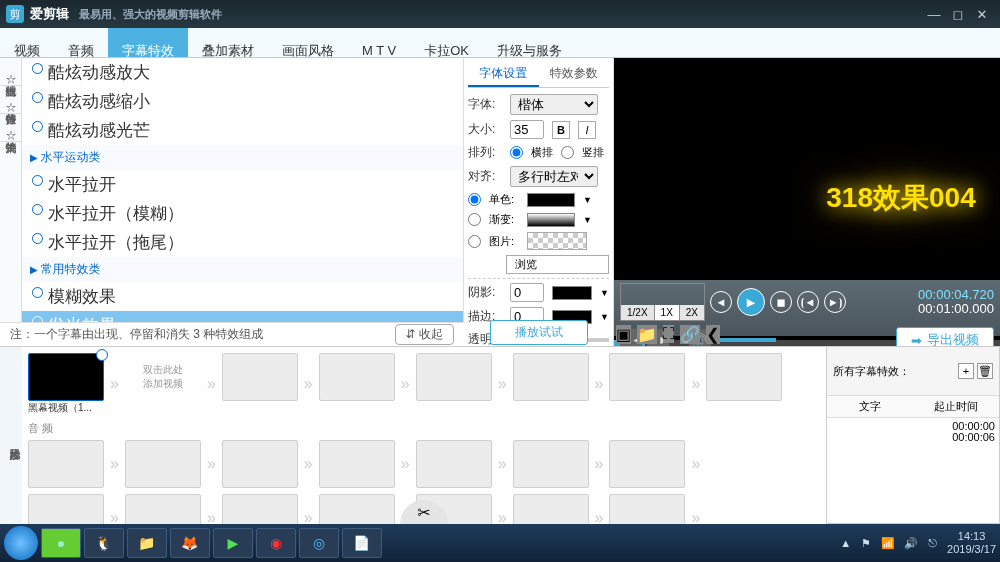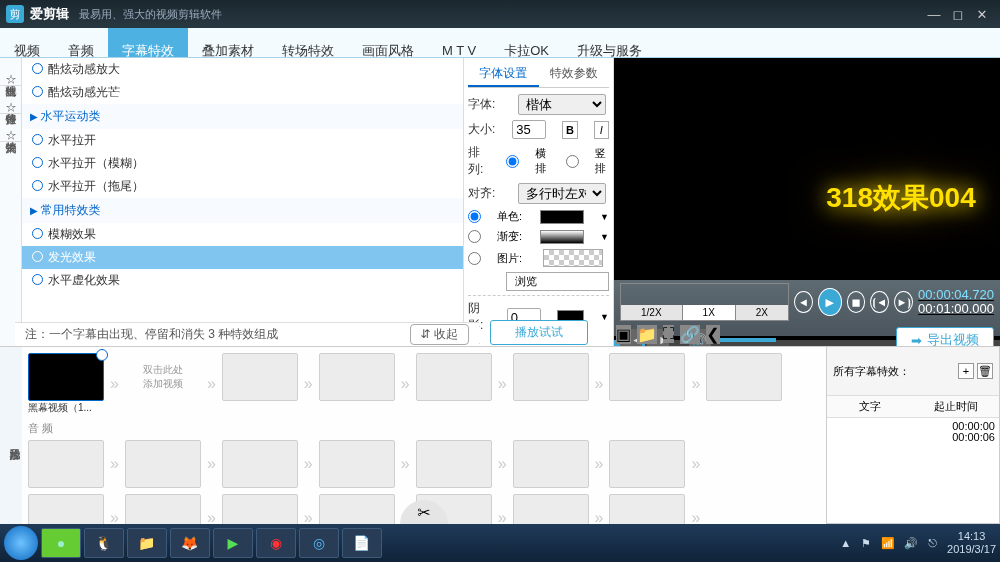--- a/index.html
+++ b/index.html
@@ -1,65 +1,65 @@
 <!DOCTYPE html>
 <html><head>
 <meta charset="utf-8">
 <style>
 * { margin: 0; padding: 0; box-sizing: border-box; font-family: "Microsoft YaHei", Arial, sans-serif; }
 body { width: 1000px; height: 562px; background: #fff; overflow: hidden; position: relative; }
 .titlebar { height: 28px; background: linear-gradient(#1a272f,#283841); color: #fff; display: flex; align-items: center; padding: 0 6px; font-size: 13px; }
 .titlebar .logo { width: 18px; height: 18px; background: #3aa9d6; border-radius: 3px; margin-right: 6px; display:flex; align-items:center; justify-content:center; font-size:11px; }
 .titlebar .name { font-weight: bold; margin-right: 10px; }
-.titlebar .slogan { color: #9ab; font-size: 11px; }
+.titlebar .slogan { color: #9ab; font-size: 11px; font-weight: bold; }
 .titlebar .spacer { flex: 1; }
 .titlebar .wbtn { width: 24px; height: 20px; display:flex; align-items:center; justify-content:center; color:#ccc; cursor:pointer; }
 .menubar { height: 30px; background: #f3fbff; display: flex; border-bottom: 1px solid #a9d3e8; font-size: 13px; }
 .menubar .mitem { padding: 8px 14px; line-height: 30px; color: #333; cursor:pointer; }
 .menubar .mitem.active { background: #4db2e2; color: #fff; }
 .main { display: flex; height: 288px; }
 .sidetabs { width: 22px; background: #f7fbfe; border-right: 1px solid #ddd; font-size: 11px; }
 .sidetabs .stab { writing-mode: vertical-rl; text-orientation: upright; padding: 8px 3px; border-bottom: 1px solid #ddd; color: #555; text-align:center; cursor:pointer;}
 .effects { width: 442px; border-right: 1px solid #ddd; overflow-y: auto; background: #fff; }
 .effects .cat { font-size: 12px; color: #06c; padding: 4px 8px; background:#f7fbff;}
 .effects .cat::before { content:"▶ "; font-size:10px; color:#06c; }
-.effects .opt { font-size: 12px; color: #333; padding: 3px 8px 3px 26px; position:relative; cursor:pointer;}
+.effects .opt { font-size: 17px; color: #333; padding: 3px 8px 3px 26px; position:relative; cursor:pointer;}
 .effects .opt::before { content:""; position:absolute; left:10px; top:5px; width:9px; height:9px; border:1px solid #06c; border-radius:50%; }
 .effects .opt.sel { background: #7fc5ef; color:#fff;}
 .effects .opt.sel::before { border-color:#fff; }
 .sidepanel { width: 150px; border-right: 1px solid #ddd; padding: 4px; font-size: 12px; }
 .sidepanel .tabs { display:flex; border-bottom:1px solid #ccc; margin-bottom:6px;}
 .sidepanel .tab { flex:1; text-align:center; padding:3px; font-size:12px; color:#555; cursor:pointer;}
 .sidepanel .tab.active { color:#06c; border-bottom:2px solid #06c;}
-.sidepanel .row { display:flex; align-items:center; margin-bottom:5px; gap:16px;}
+.sidepanel .row { display:flex; align-items:center; margin-bottom:5px; gap:8px;}
 .sidepanel .lbl { width:34px; font-size:12px; color:#333;}
 .sidepanel select, .sidepanel input[type=text] { font-size:13px; border:1px solid #aaa; border-radius:2px; padding:1px 3px; }
 .sidepanel input[type=text] { width:34px; }
 .sidepanel .bi { border:1px solid #aaa; width:18px; height:18px; text-align:center; font-size:11px; line-height:16px; cursor:pointer;}
 .sidepanel .swatch { width:48px; height:14px; border:1px solid #888;}
 .sidepanel .checker { width:60px; height:18px; background:repeating-conic-gradient(#ccc 0 25%, #fff 0 50%) 0 0/10px 10px; border:1px solid #aaa;}
 .sidepanel .browse { border:1px solid #aaa; padding:1px 8px; font-size:11px; margin-left:38px; cursor:pointer; }
 .sidepanel .sep{ border-top:1px dashed #ccc; margin:4px 0;}
 .preview { flex:1; background:#000; position:relative; }
 .preview .text { position:absolute; top:42%; left:55%; color:#ffe000; font-size:28px; font-weight:bold; text-shadow:0 0 20px #ffe000, 0 0 40px #b89000;}
 .preview .progress { position:absolute; bottom:0; left:0; right:0; height:6px; background:#444;}
 .preview .progress .bar { height:100%; width:8%; background:#3aa9d6;}
 .ctrlbar { position:absolute; top:280px; right:0; width:386px; height:56px; background:linear-gradient(#5f6b73,#4a555d); display:flex; flex-direction:column; }
 .ctrlrow { display:flex; align-items:center; gap:5px; padding:3px 6px;}
 .ctrlbar .speed { display:flex; border:1px solid #888;}
-.ctrlbar .speed span{ font-size:10px; padding:2px 20px; background:#e5e5e5; border-right:1px solid #888; cursor:pointer;margin-top:21px;}
+.ctrlbar .speed span{ font-size:10px; padding:2px 6px; background:#e5e5e5; border-right:1px solid #888; cursor:pointer;margin-top:21px;}
 .ctrlbar .speed span:last-child{border:none;}
 .ctrlbar .speed span.on{background:#fff;}
 .ctrlbar .cbtn { width:22px; height:22px; border:1.5px solid #fff; border-radius:50%; display:flex; align-items:center; justify-content:center; color:#fff; font-size:11px; cursor:pointer;}
 .ctrlbar .play { width:28px; height:28px; background:#3aa9d6;}
-.ctrlbar .time { margin-left:auto; text-align:right; font-family:monospace; font-size:13px; line-height:14px;text-decoration:underline;}
+.ctrlbar .time { margin-left:auto; text-align:right; font-family:monospace; font-size:13px; line-height:14px;}
 .ctrlbar .time .t1{color:#7fe0ff;} .ctrlbar .time .t2{color:#fff;}
 .ctrlbar .ibtn{ width:22px;height:22px;background:#666;border-radius:3px;color:#ddd;font-size:12px;display:flex;align-items:center;justify-content:center;cursor:pointer;}
 .ctrlbar .exportbtn{ margin-left:auto; background:#fff; border:1px solid #3aa9d6; color:#3aa9d6; padding:3px 14px; font-size:13px; border-radius:3px; cursor:pointer; display:flex; align-items:center; gap:5px;}
-.hint { position:absolute; top:322px; left:0; height:24px; width:464px; display:flex; align-items:center; padding:0 10px; font-size:12px; color:#555; border-top:1px solid #ddd; background:#fff;margin-left:15px;}
+.hint { position:absolute; top:322px; left:0; height:24px; width:464px; display:flex; align-items:center; padding:0 10px; font-size:12px; color:#555; border-top:1px solid #ddd; background:#fff;}
 .hint .collapse{ margin-left:auto; border:1px solid #aaa; padding:1px 10px; border-radius:4px; cursor:pointer;}
 .hint2 { position:absolute; top:318px; left:464px; width:150px; height:28px; display:flex; align-items:center; justify-content:center;}
 .hint2 button{ border:1px solid #3aa9d6; color:#3aa9d6; background:#fff; padding:3px 24px; border-radius:3px; font-size:12px; cursor:pointer;}
 .timeline { position:absolute; top:346px; left:0; width:826px; height:178px; border-top:1px solid #ccc; display:flex; background:#fefefe;}
 .tlside { width:22px; background:#f0f6fa; font-size:11px; writing-mode:vertical-rl; text-orientation:upright; text-align:center; padding-top:8px; color:#555;}
 .tlcontent { flex:1; padding:6px; overflow:hidden; position:relative;}
 .tlrow { display:flex; gap:6px; margin-bottom:6px;}
 .clip { width:76px; height:48px; background:#ececec; border:1px solid #cfcfcf; border-radius:2px; cursor:pointer;}
 .clip.first { background:#000; position:relative; border:1px solid #06c;}
 .clip.first::after { content:""; position:absolute; top:-5px; right:-5px; width:10px; height:10px; background:#fff; border:1px solid #06c; border-radius:50%;}
@@ -92,35 +92,35 @@
   <div class="wbtn">—</div>
   <div class="wbtn">◻</div>
   <div class="wbtn">✕</div>
 </div>
 
 <div class="menubar" id="menubar">
     <div class="mitem">视频</div>
     <div class="mitem">音频</div>
     <div class="mitem active">字幕特效</div>
     <div class="mitem">叠加素材</div>
-    <div class="mitem">转场特效</div>
     <div class="mitem">画面风格</div>
     <div class="mitem">M T V</div>
     <div class="mitem">卡拉OK</div>
     <div class="mitem">升级与服务</div>
   </div>
 
 <div class="main">
   <div class="sidetabs" id="sidetabs">
       <div class="stab">☆出现特效</div>
       <div class="stab">☆停留特效</div>
       <div class="stab">☆消失特效</div>
     </div>
   <div class="effects" id="effects">
       <div class="opt">酷炫动感放大</div>
+      <div class="opt">酷炫动感缩小</div>
       <div class="opt">酷炫动感光芒</div>
       <div class="cat">水平运动类</div>
       <div class="opt">水平拉开</div>
       <div class="opt">水平拉开（模糊）</div>
       <div class="opt">水平拉开（拖尾）</div>
       <div class="cat">常用特效类</div>
       <div class="opt">模糊效果</div>
       <div class="opt sel">发光效果</div>
       <div class="opt">水平虚化效果</div>
     </div>

